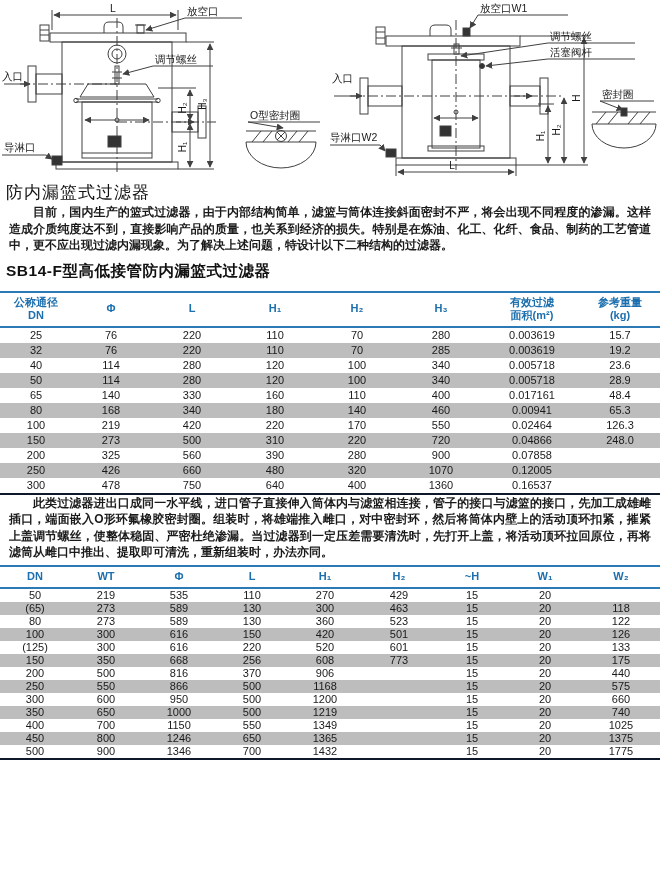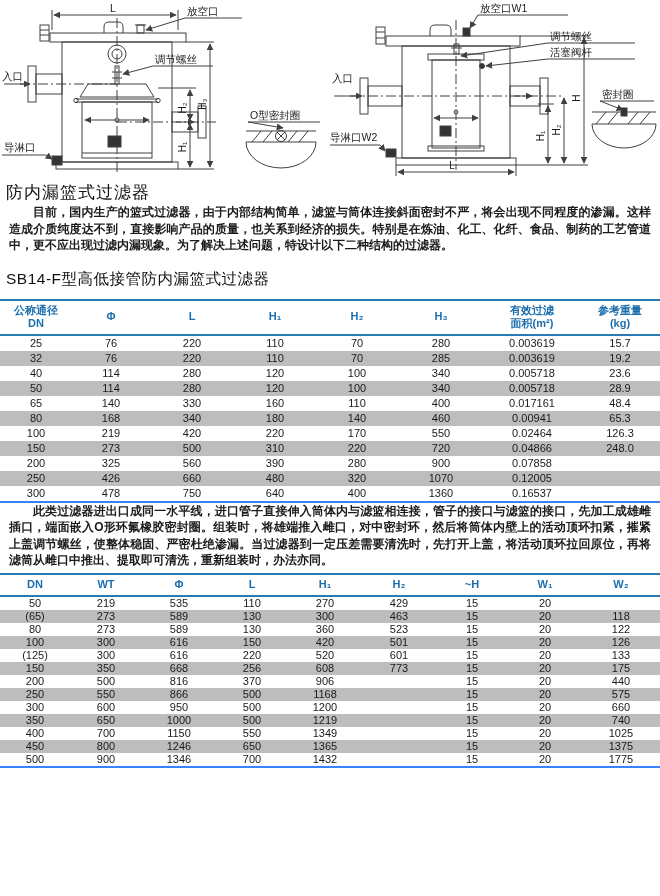--- a/index.html
+++ b/index.html
@@ -4,25 +4,25 @@
 <style>
   * { box-sizing: border-box; margin: 0; padding: 0; }
   html,body { width:660px; height:896px; background:#fff; overflow:hidden;
     font-family:"Liberation Sans","DejaVu Sans",sans-serif; color:#111; }
   .diagrams { height:180px; display:flex; }
   .diagrams svg { display:block; }
   svg text { font-family:"Liberation Sans","DejaVu Sans",sans-serif; fill:#1a1a1a; }
   .lbl { font-size:10.5px; }
   .dim { font-size:10px; }
   h1.sec { font-size:17px; font-weight:normal; margin:1px 6px 0; letter-spacing:1px; }
-  h2.sec { font-size:15.5px; font-weight:normal; margin:15px 6px 4px; letter-spacing:0.5px; }
+  h2.sec { font-size:15.5px; font-weight:bold; margin:7px 6px 4px; letter-spacing:0.5px; }
   p.body { font-size:12px; line-height:16.5px; margin:0 9px 4px; text-indent:2em;
     text-align:justify; font-weight:600; color:#1a1a1a; }
   table { width:660px; border-collapse:collapse; table-layout:fixed;
-    border-top:2px solid #2b79b5; border-bottom:2px solid #3b82f6; }
+    border-top:2px solid #2b79b5; border-bottom:2px solid #0f172a; }
   thead th { color:#1c6fae; font-size:11px; font-weight:bold; text-align:center;
     padding:3px 0 4px; border-bottom:2px solid #2b79b5; white-space:pre-line; line-height:13px; }
   tbody td { text-align:center; font-size:11px; color:#1a1a1a; }
   table.t1 { margin-top:9px; }
   table.t1 tbody td { height:15px; line-height:15px; }
   table.t2 { margin-top:4px; }
   table.t2 tbody td { height:13px; line-height:13px; }
   tbody tr:nth-child(even) { background:#bdbdbd; }
   
   .t1 th:nth-child(1){width:72px}.t1 th:nth-child(2){width:78px}.t1 th:nth-child(3){width:84px}

